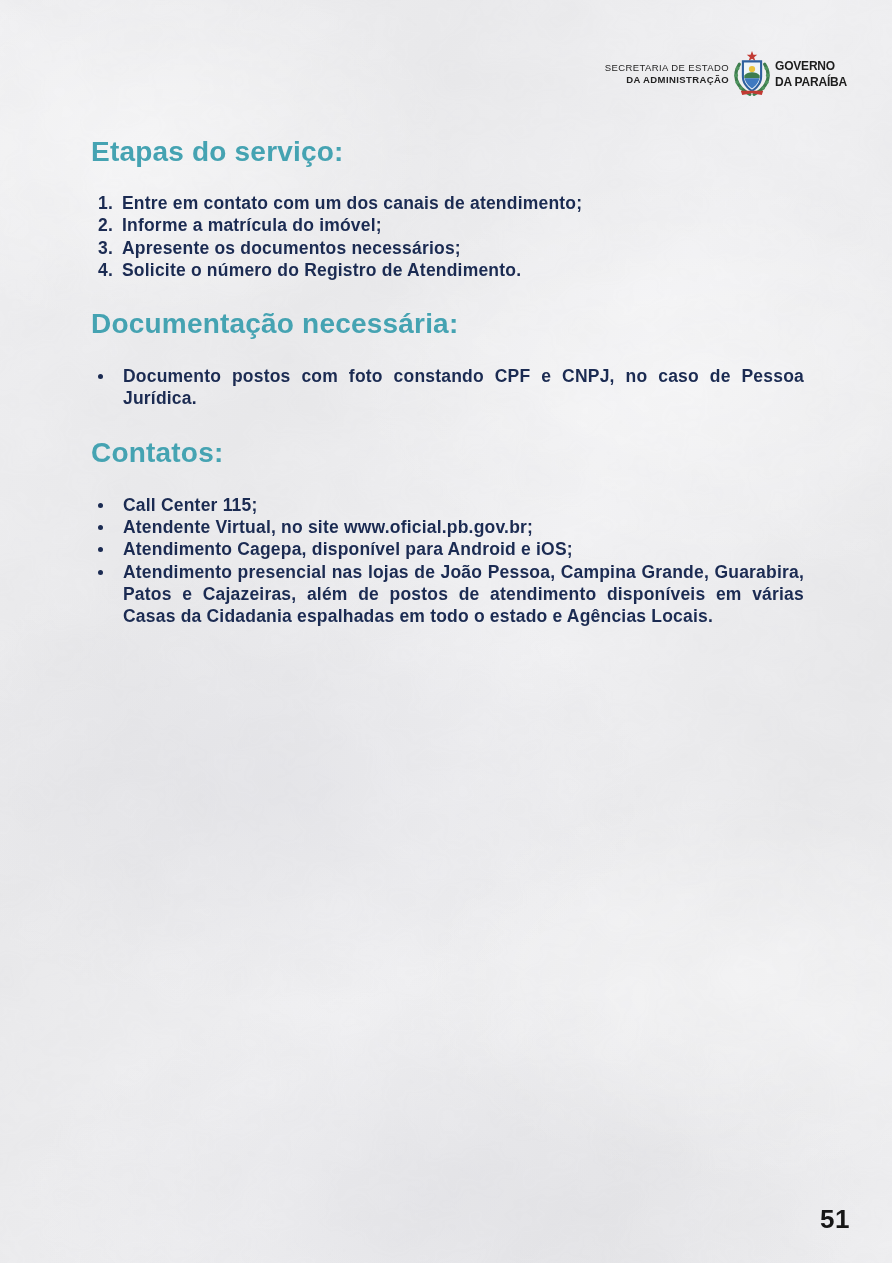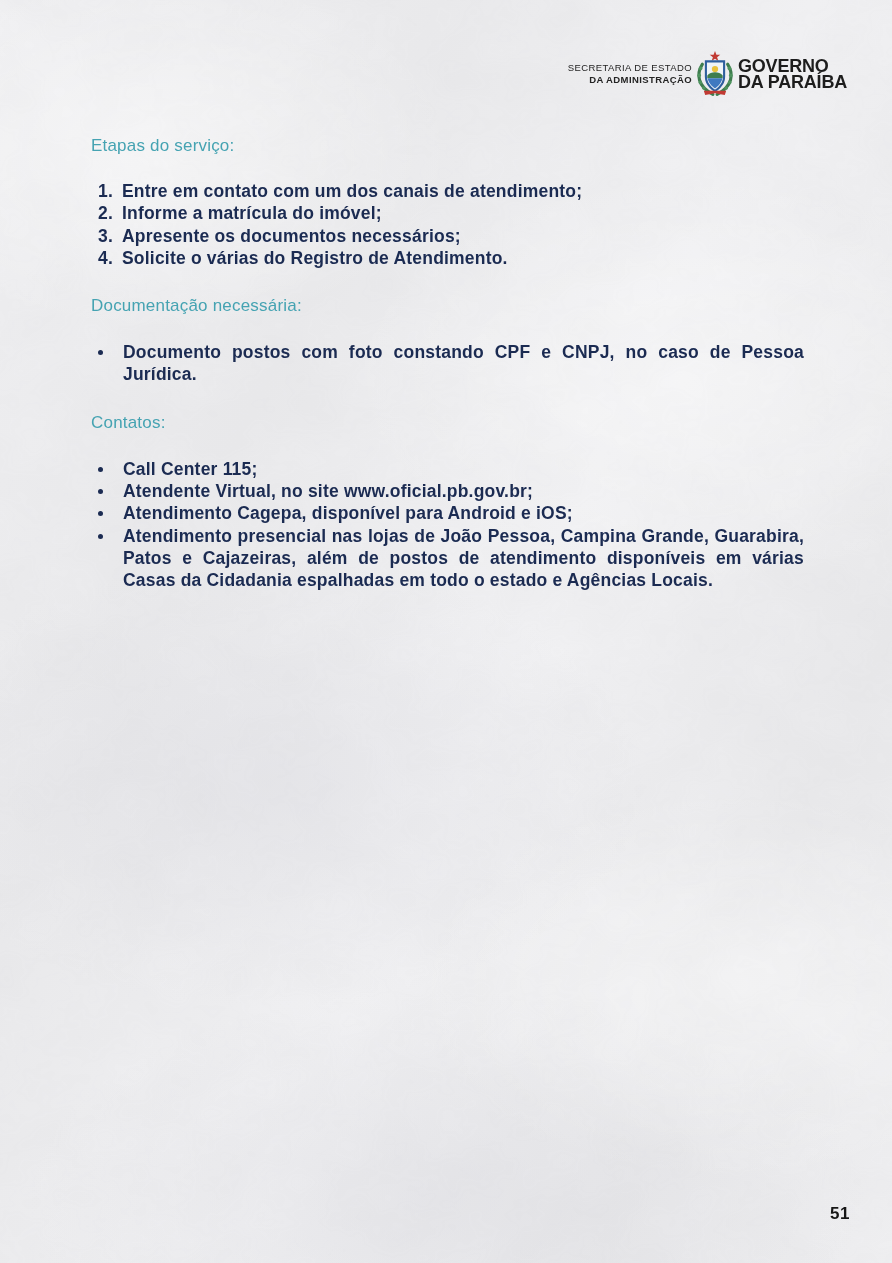--- a/index.html
+++ b/index.html
@@ -29,28 +29,28 @@
   }
   .secretariat{
     text-align:right; color:#232323;
     font-size:9.5px; letter-spacing:.4px; line-height:12.5px;
   }
   .secretariat .l1{ font-weight:400; }
   .secretariat .l2{ font-weight:700; }
   .coa{ width:42px; height:48px; display:block; }
   .government{
     color:#1d1d1d; font-weight:700;
-    font-size:18px; line-height:16.5px; letter-spacing:-.2px;
+    font-size:12px; line-height:16.5px; letter-spacing:-.2px;
     font-stretch:condensed;
   }
 
   
   .content{ position:absolute; top:136px; left:91px; width:713px; }
   .section-heading{
-    color:#45a3b2; font-size:17px; font-weight:400; letter-spacing:.2px;
+    color:#45a3b2; font-size:28px; font-weight:700; letter-spacing:.2px;
   }
   .body-text{ color:#1b2b52; font-size:17.5px; font-weight:600; letter-spacing:.2px; line-height:22.3px; }
 
   ol.steps{ list-style:none; margin-top:24px; margin-left:7px; }
   ol.steps li{ display:flex; }
   ol.steps .num{ font-weight:700; min-width:24px; flex:0 0 auto; }
   ol.steps .txt{ flex:1; }
 
   ul.bullets{ list-style:none; margin-top:25px; margin-left:5px; }
   ul.bullets li{ display:flex; }
@@ -60,21 +60,21 @@
     width:5px; height:5px; border-radius:50%; background:#1b2b52;
   }
   ul.bullets .txt{ flex:1; }
   .justified{ text-align:justify; }
 
   .gap-before-heading{ margin-top:27px; }
 
   
   .page-number{
     position:absolute; top:1204px; right:42px;
-    color:#161616; font-size:17px; font-weight:800; letter-spacing:.5px;
+    color:#161616; font-size:26px; font-weight:800; letter-spacing:.5px;
   }
 </style>
 </head>
 <body>
 
 <div class="page">
 
   <svg class="texture" width="892" height="1263">
     <filter id="paperNoise">
       <feTurbulence type="fractalNoise" baseFrequency="0.012 0.016" numOctaves="4" seed="7" result="n"></feTurbulence>
@@ -132,21 +132,21 @@
       <li>
         <span class="num">2.</span>
         <span class="txt">Informe a matrícula do imóvel;</span>
       </li>
       <li>
         <span class="num">3.</span>
         <span class="txt">Apresente os documentos necessários;</span>
       </li>
       <li>
         <span class="num">4.</span>
-        <span class="txt">Solicite o várias do Registro de Atendimento.</span>
+        <span class="txt">Solicite o número do Registro de Atendimento.</span>
       </li>
     </ol>
 
     <h2 class="section-heading gap-before-heading">Documentação necessária:</h2>
     <ul class="bullets body-text">
       <li>
         <span class="dot"></span>
         <span class="txt justified">Documento postos com foto constando CPF e CNPJ, no caso de Pessoa Jurídica.</span>
       </li>
     </ul>

